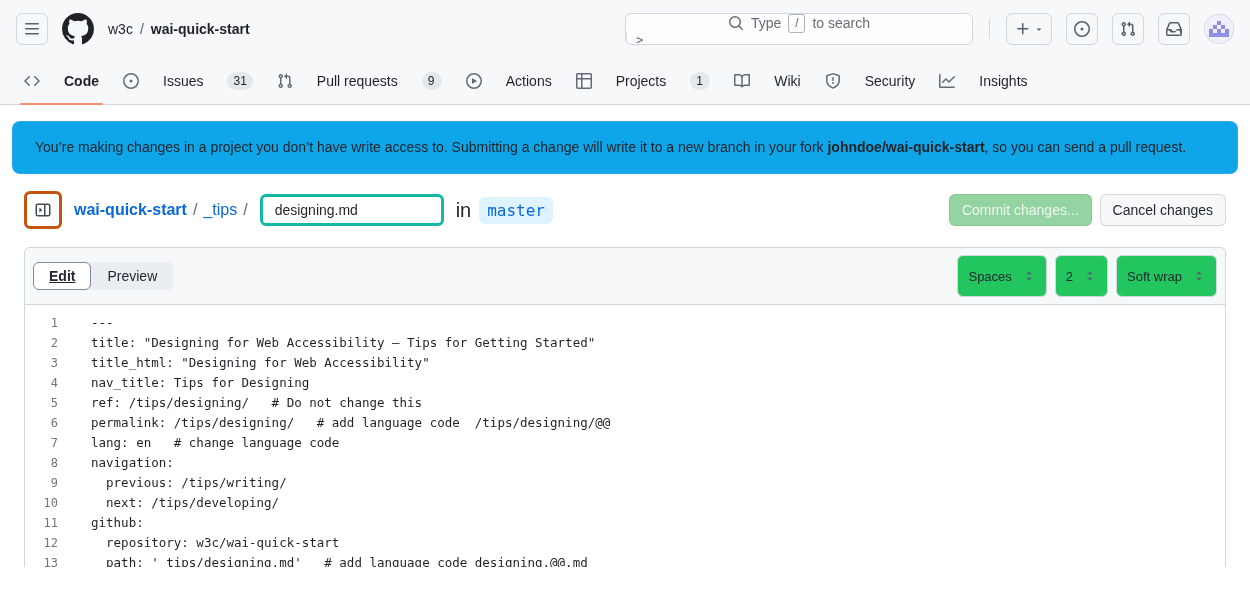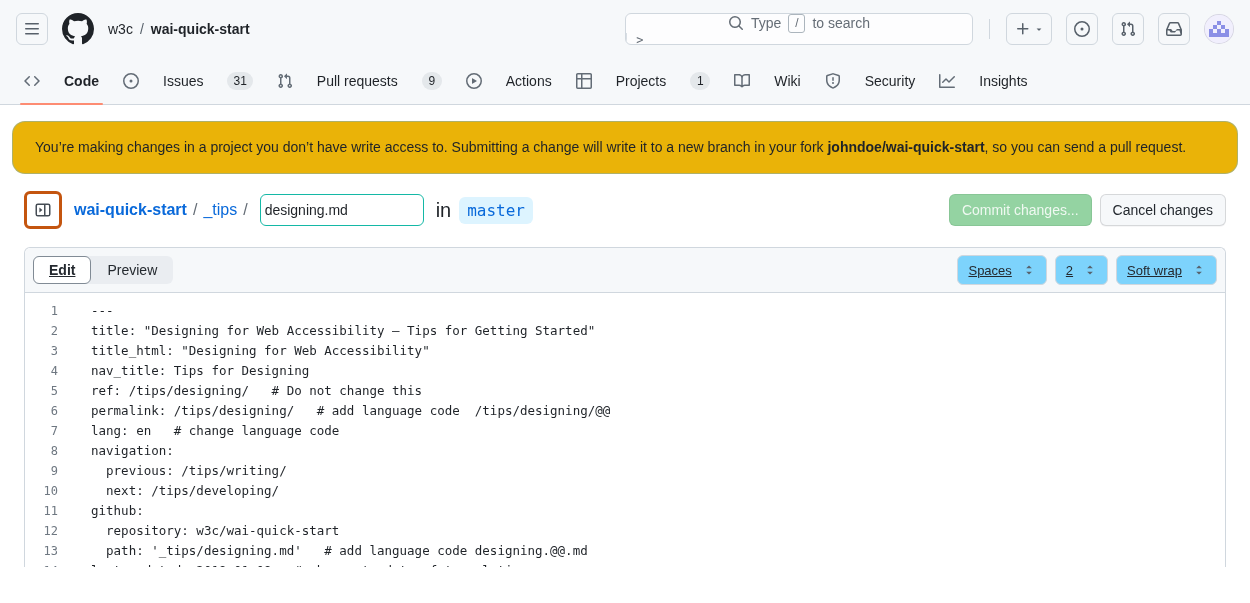--- a/index.html
+++ b/index.html
@@ -32,37 +32,37 @@
   
   .repo-nav { display:flex; align-items:stretch; padding:0 12px; background:#f6f8fa;
               border-bottom:1px solid #d0d7de; height:48px; }
   .repo-tab { position:relative; display:flex; align-items:center; gap:24px; padding:0 8px; margin:0 4px;
               font-size:14px; color:#1f2328; cursor:pointer; text-decoration:none; }
   .repo-tab .t-icon { color:#636c76; display:flex; }
   .repo-tab.active .t-label { font-weight:600; }
   .repo-tab.active::after { content:""; position:absolute; left:4px; right:4px; bottom:-1px; height:2px;
                             border-radius:6px; background:#fd8c73; }
   .count-badge { background:rgba(175,184,193,.25); border-radius:2em; font-size:12px; line-height:18px;
-                 min-width:20px; padding:0 6px; text-align:center; color:#1f2328; }
+                 min-width:20px; padding:0 6px; color:#1f2328; }
   .count-badge:empty { display:none; }
 
   
-  .flash { margin:16px 12px 0; background:#eab308; border:1px solid rgba(84,174,255,.4); border-radius:13px;
+  .flash { margin:16px 12px 0; background:#0ea5e9; border:1px solid rgba(84,174,255,.4); border-radius:8px;
            padding:15px 22px; font-size:14px; line-height:21px; color:#1f2328; }
   .flash b { font-weight:700; }
 
   
   .file-row { display:flex; align-items:center; gap:8px; margin:17px 24px 18px; }
   .tree-btn { width:38px; height:38px; border:3px solid #c4550f; border-radius:6px; background:#ffffff;
               display:flex; align-items:center; justify-content:center; color:#454c54; cursor:pointer; }
   .file-crumb { display:flex; align-items:center; gap:6px; font-size:16px; margin-left:4px; }
   .file-crumb a { color:#0969da; text-decoration:none; }
   .file-crumb .repo-link { font-weight:600; }
   .file-crumb .sep { color:#656d76; }
-  .filename-input { width:164px; height:32px; border:1px solid #14b8a6; border-radius:6px; padding:0 4px;
+  .filename-input { width:184px; height:32px; border:3px solid #14b8a6; border-radius:6px; padding:0 12px;
                     font-size:14px; color:#1f2328; background:#fff; margin-left:4px; }
   .in-label { font-size:20px; margin-left:4px; }
   .branch-badge { font-family:"DejaVu Sans Mono","Liberation Mono",monospace; font-size:16px; color:#0969da;
                   background:#ddf4ff; border-radius:6px; padding:4px 8px; cursor:pointer; }
   .row-spacer { flex:1; }
   .btn { height:32px; padding:0 12px; border-radius:6px; font-size:14px; font-weight:500; cursor:pointer;
          font-family:inherit; }
   .btn-default { background:#f6f8fa; border:1px solid rgba(31,35,40,.15); color:#24292f;
                  box-shadow:0 1px 0 rgba(31,35,40,.04); }
   .btn-primary-disabled { background:#94d3a2; border:1px solid rgba(69,130,87,.15); color:rgba(255,255,255,.85);
@@ -70,22 +70,22 @@
 
   
   .editor { margin:0 24px; border:1px solid #d0d7de; border-bottom:none; border-radius:6px 6px 0 0;
             height:320px; overflow:hidden; }
   .editor-head { display:flex; align-items:center; justify-content:space-between; padding:7px 8px;
                  background:#f6f8fa; border-bottom:1px solid #d0d7de; border-radius:6px 6px 0 0; }
   .seg-ctrl { display:flex; background:#eaedf1; border-radius:6px; }
   .seg-item { padding:6px 16px; font-size:14px; color:#24292f; cursor:pointer; border-radius:6px; }
   .seg-item.active { background:#ffffff; border:1px solid #818b95; font-weight:600; padding:5px 15px;text-decoration:underline; }
   .head-controls { display:flex; gap:8px; }
-  .select-box { display:flex; align-items:center; gap:10px; height:30px; padding:0 10px; background:#7dd3fc;
-                border:1px solid #d0d7de; border-radius:6px; font-size:13px; color:#24292f; cursor:pointer;text-decoration:underline; }
+  .select-box { display:flex; align-items:center; gap:10px; height:42px; padding:0 10px; background:#22c55e;
+                border:1px solid #d0d7de; border-radius:6px; font-size:13px; color:#24292f; cursor:pointer; }
   .select-box .ud { color:#57606a; display:flex; }
 
   .code-area { padding-top:8px; background:#fff; }
   .code-row { display:flex; height:20px; }
   .code-row .gutter { width:33px; flex:0 0 33px; text-align:right;
                       font-family:"DejaVu Sans Mono","Liberation Mono",monospace; font-size:12px;
                       line-height:20px; color:#6e7781; user-select:none; }
   .code-row .code-text { margin-left:33px; white-space:pre;
                          font-family:"DejaVu Sans Mono","Liberation Mono",monospace; font-size:12.5px;
                          line-height:20px; color:#1f2328; }

